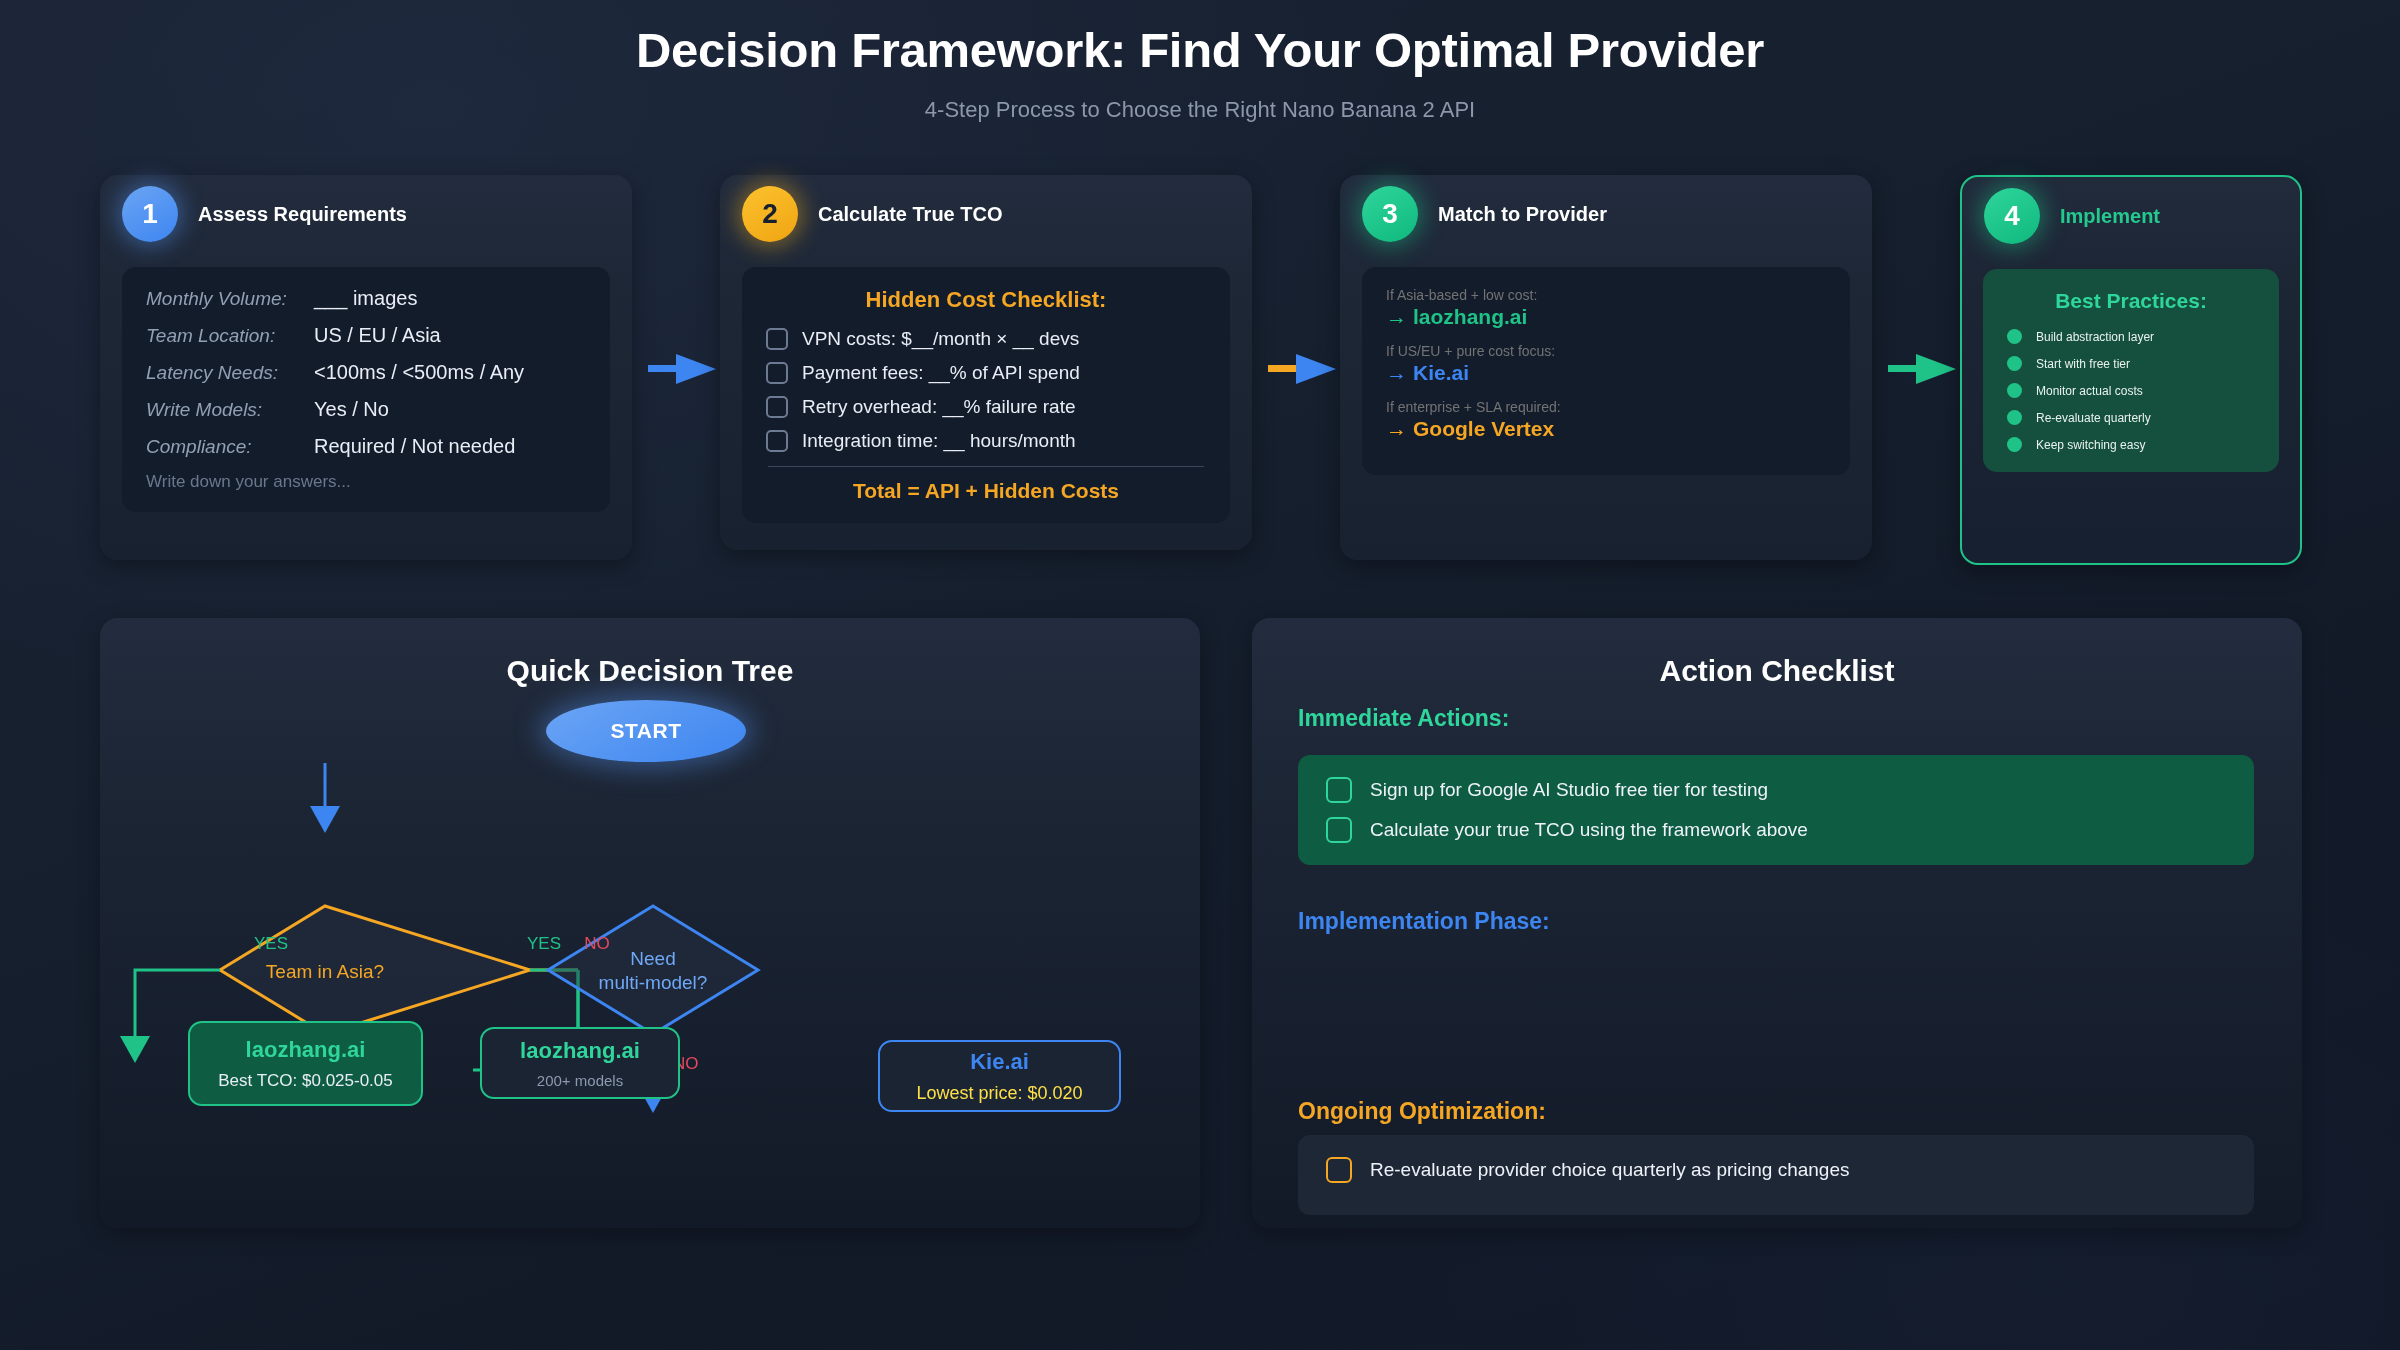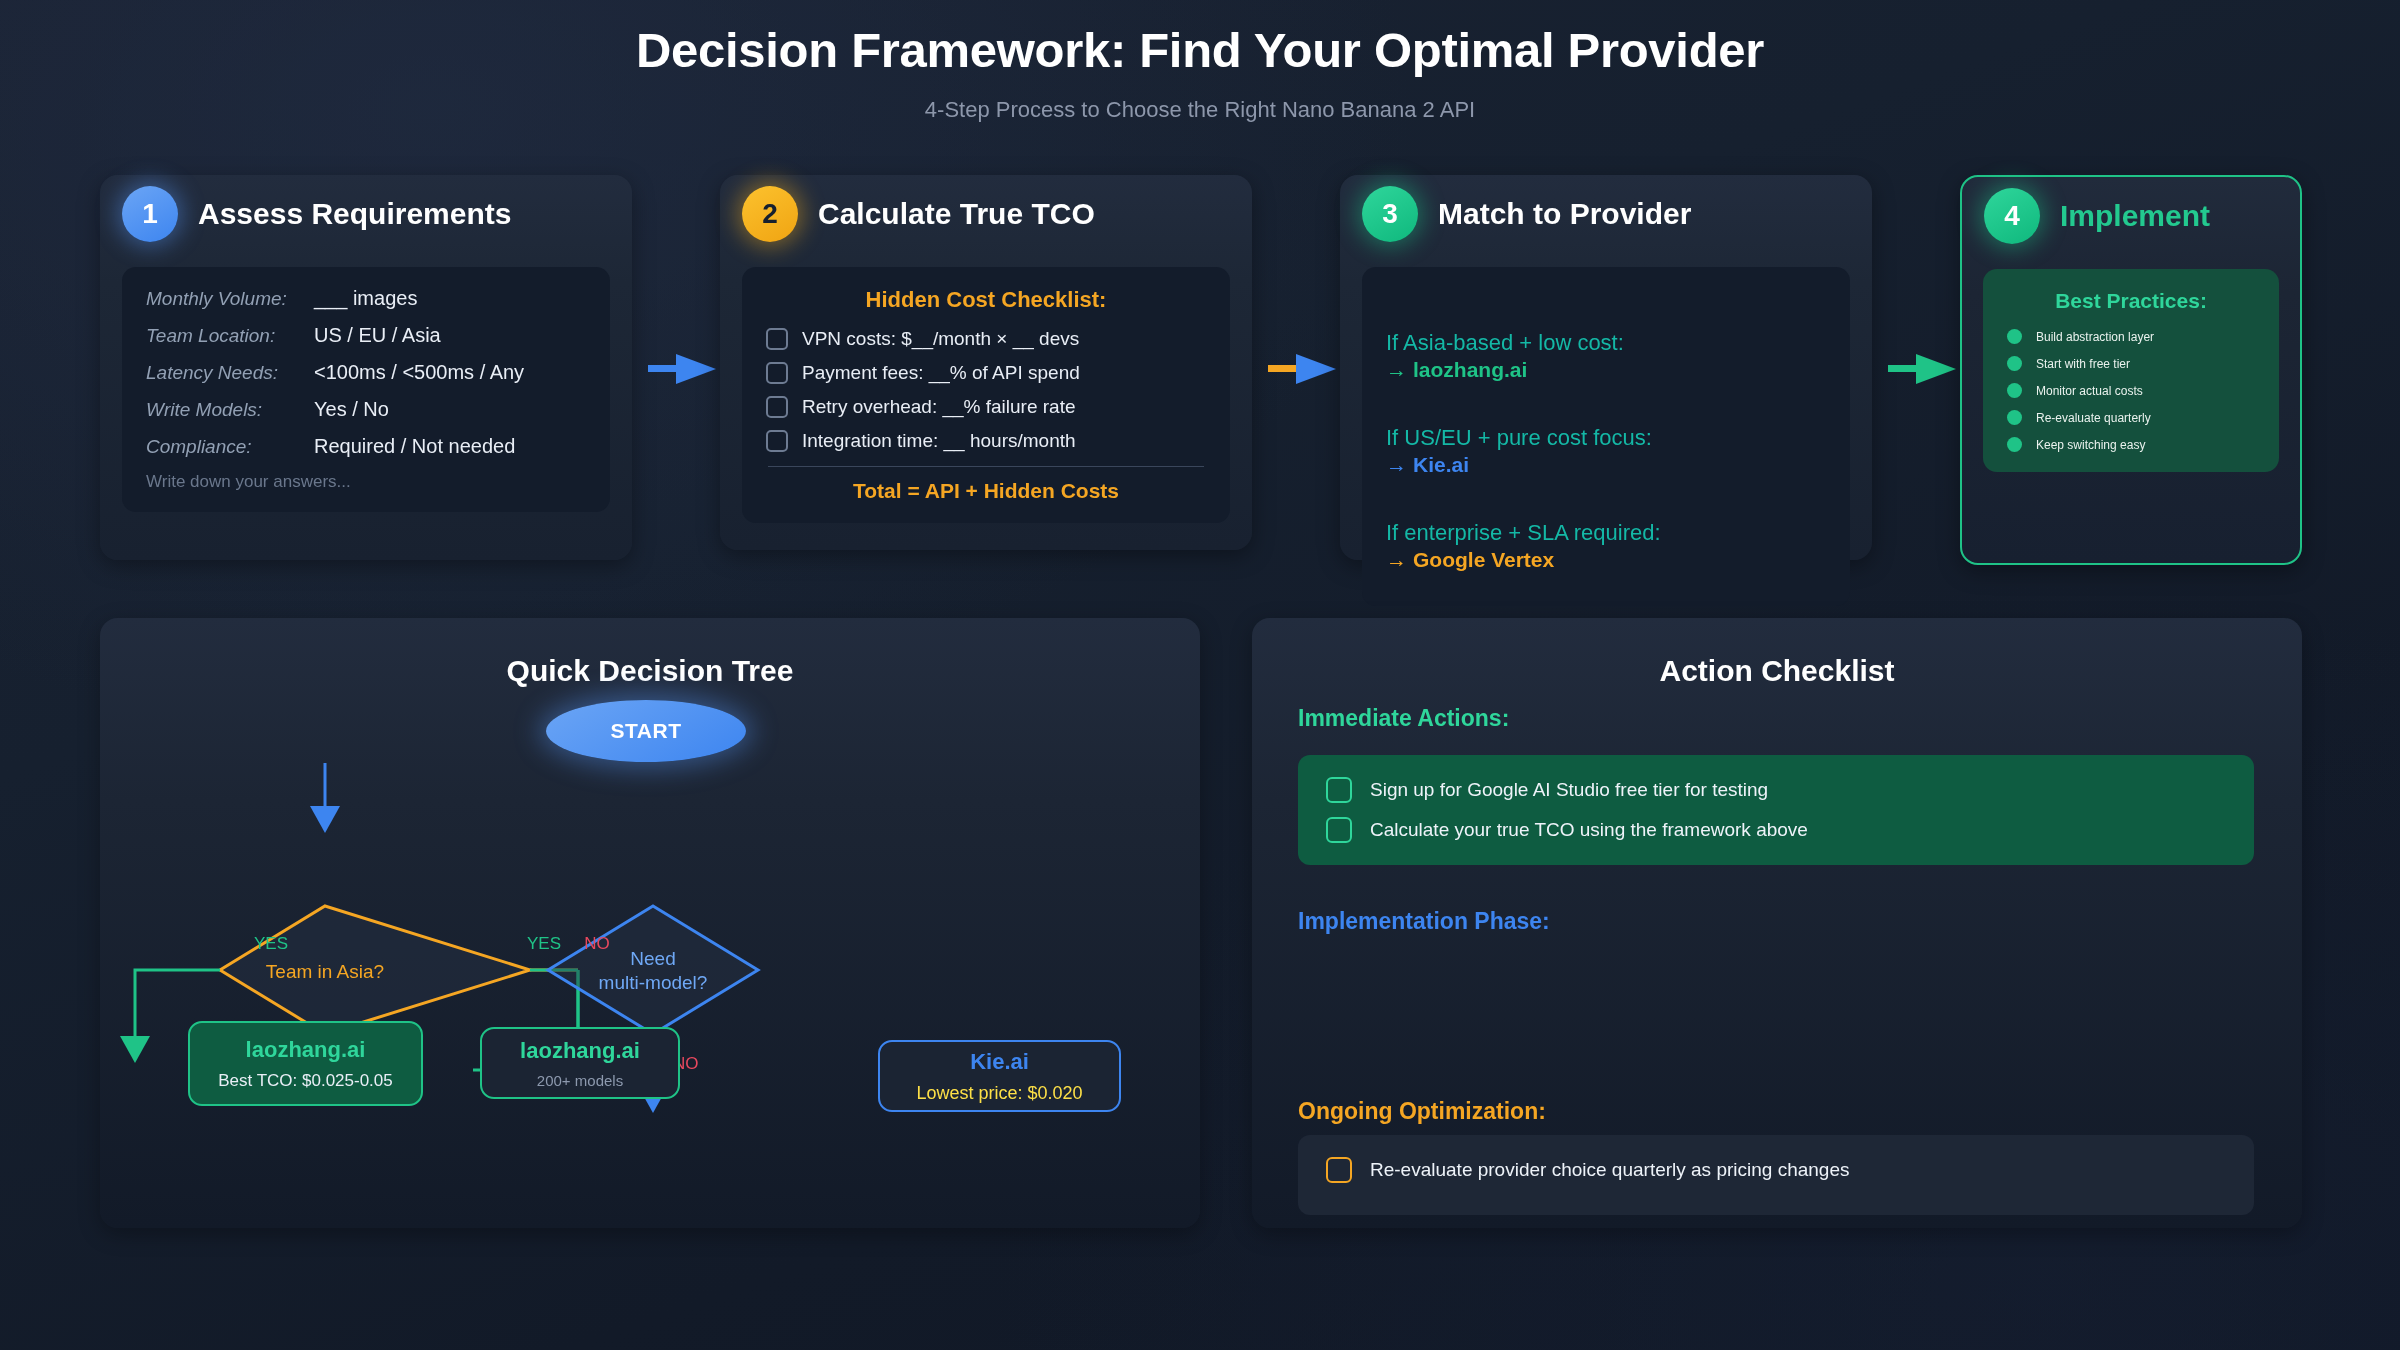--- a/index.html
+++ b/index.html
@@ -55,21 +55,21 @@
     margin-left: 22px;
     display: flex; align-items: center; justify-content: center;
     font-size: 28px; font-weight: bold; color: #fff;
     flex: none;
   }
   .b1 { background: linear-gradient(150deg,#6ba5f5,#3d85f0); box-shadow: 0 0 22px 5px rgba(88,150,245,0.42); }
   .b2 { background: linear-gradient(150deg,#fcc22e,#f0a412); box-shadow: 0 0 22px 5px rgba(247,176,27,0.42); color:#16202f;}
   .b3 { background: linear-gradient(150deg,#2fd69b,#0fb87d); box-shadow: 0 0 22px 5px rgba(28,196,137,0.42); }
   .b4 { background: linear-gradient(150deg,#2fd69b,#0fb87d); box-shadow: 0 0 22px 5px rgba(28,196,137,0.42); }
   .step-title {
-    margin-left: 20px; font-size: 30px; font-weight: bold; color: #ffffff;
+    margin-left: 20px; font-size: 20px; font-weight: bold; color: #ffffff;
   }
   .step-title.green { color: #23c98f; }
 
   .step-body {
     position: absolute; left: 22px; right: 22px; top: 92px;
     border-radius: 14px;
     background: #131c2b;
     padding: 20px 24px 20px 24px;
   }
   .s4 .step-body { background: #14503d; top: 92px; left: 21px; right: 21px; }
@@ -85,21 +85,21 @@
   .chk-row { display: flex; align-items: center; margin-bottom: 12px; }
   .chk-box {
     width: 22px; height: 22px; border-radius: 5px;
     border: 2px solid #6d7b92; flex: none; margin-right: 14px;
   }
   .chk-text { color: #e9eef6; font-size: 19px; }
   .chk-sep { height: 1px; background: #3a465b; margin: 14px 2px 12px 2px; }
   .chk-total { text-align: center; color: #f5a623; font-size: 21px; font-weight: bold; }
 
   
-  .m-cond { color: #14b8a6; font-size: 22px; margin-bottom: 2px; margin-top: 43px; }
+  .m-cond { color: #737373; font-size: 14px; margin-bottom: 2px; }
   .m-res  { font-size: 21px; font-weight: bold; margin-bottom: 14px; }
   .m-res .arw { font-weight: normal; margin-right: 6px; }
   .g  { color: #1fc387; }
   .bl { color: #3d85f0; }
   .or { color: #f5a623; }
 
   
   .bp-title { text-align: center; color: #2fd69b; font-size: 21px; font-weight: bold; margin-bottom: 16px; }
   .bp-row { display: flex; align-items: center; margin-bottom: 12px; }
   .bp-dot { width: 15px; height: 15px; border-radius: 50%; background: #1fc387; flex: none; margin-right: 14px; }

